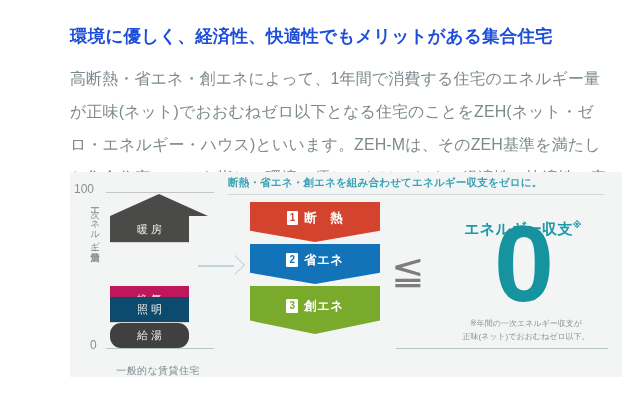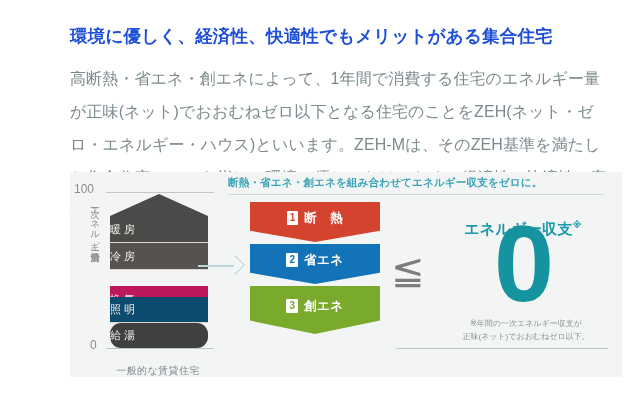--- a/index.html
+++ b/index.html
@@ -50,22 +50,22 @@
   }
   .house{
     position:absolute;left:40px;top:22px;width:98px;height:154px;
   }
   .roof{
     position:absolute;left:0;top:0;width:98px;height:22px;
     background:#4a4a48;
     clip-path:polygon(50% 0%,100% 100%,0% 100%);
   }
   .seg{
-    position:absolute;left:0;width:98px;
-    display:flex;align-items:center;justify-content:flex-start;
+    position:absolute;left:0;width:79px;
+    display:flex;align-items:center;justify-content:center;
     color:#f0eeea;font-size:11px;letter-spacing:3px;
     border-bottom:1px solid #d9d6d0;box-sizing:border-box;
   }
   .seg span{margin-right:-3px;}
   .s1{top:22px;height:27px;background:#4a4a48;}
   .s2{top:49px;height:27px;background:#56534f;}
   .s3{top:92px;height:27px;background:#be185d;}
   .s4{top:103px;height:26px;background:#0c4a6e;}
   .s5{top:129px;height:25px;background:#404040;border-bottom:none;border-radius:11px;}
   .cap-left{
@@ -159,23 +159,20 @@
       <div class="tick-0">0</div>
       <div class="rule-top"></div>
       <div class="rule-bot"></div>
       <div class="axis-label">一次エネルギー消費量</div>
 
       <div class="house">
         <div class="roof"></div>
         <div class="seg s1">
             <span>暖房</span>
           </div>
-        <div class="seg s2">
-            <span>冷房</span>
-          </div>
         <div class="seg s3">
             <span>換気</span>
           </div>
         <div class="seg s4">
             <span>照明</span>
           </div>
         <div class="seg s5">
             <span>給湯</span>
           </div>
       </div>

